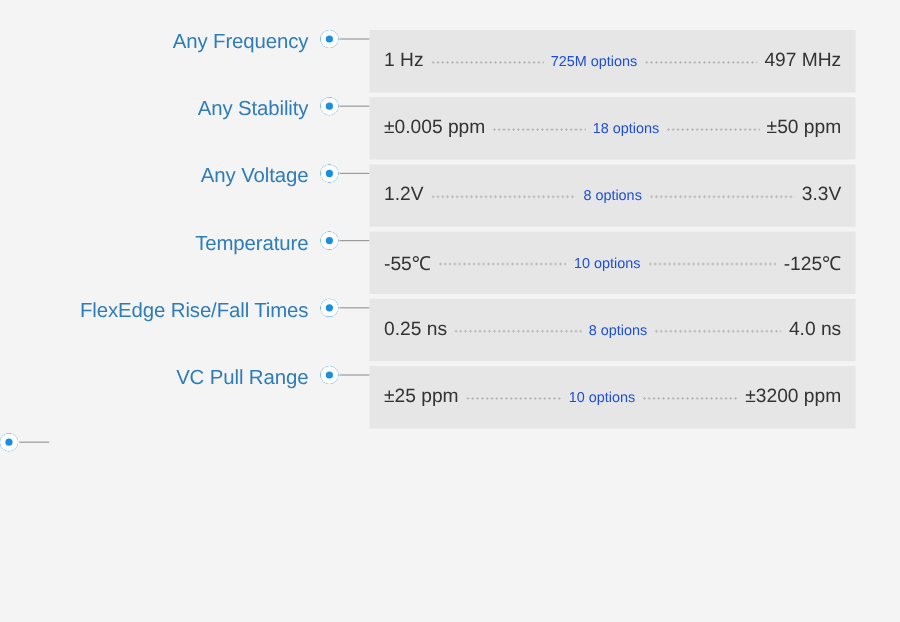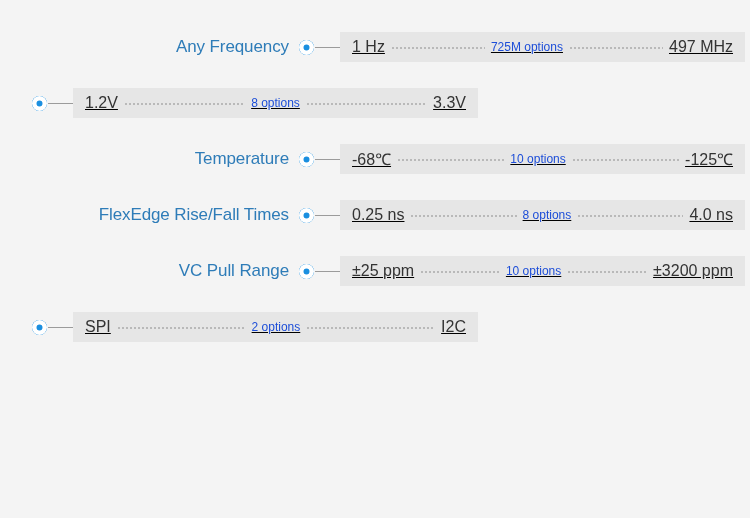--- a/index.html
+++ b/index.html
@@ -17,24 +17,23 @@
   .spec-table {
     position: relative;
     width: 750px;
     height: 518px;
     padding-top: 25px;
     box-sizing: border-box;
   }
 
   .spec-row {
     display: flex;
-    align-items: center;
+    align-items: flex-start;
     height: 44px;
     margin-bottom: 12px;
-    padding-left: 32px;
   }
 
   .row-label {
     width: 267px;
     text-align: right;
     color: #2e7cb8;
     font-size: 17px;
     letter-spacing: -0.1px;
     white-space: nowrap;
     padding-right: 10px;
@@ -61,27 +60,26 @@
   .marker-line {
     height: 1px;
     background: #9b9b9b;
     flex: 1 1 auto;
     margin-left: 1px;
   }
 
   .bar {
     position: relative;
     width: 405px;
-    height: 30px;
+    height: 52px;
     background: #e6e6e6;
     display: flex;
     align-items: center;
     box-sizing: border-box;
     padding: 0 12px;
-    text-decoration: underline;
   }
 
   .bar-left, .bar-right {
     font-size: 16px;
     color: #333333;
     white-space: nowrap;
     flex: 0 0 auto;
   }
 
   .bar-mid {
@@ -115,43 +113,58 @@
     </div>
     <div class="bar">
       <span class="bar-left">1 Hz</span>
       <span class="leader"></span>
       <span class="bar-mid">725M options</span>
       <span class="leader"></span>
       <span class="bar-right">497 MHz</span>
     </div>
   </div>
 
-
-  <div class="spec-row">
+  <div class="spec-row">
+    <div class="row-label">Any Stability</div>
+    <div class="marker-cell">
+      <span class="marker-dot"></span>
+      <span class="marker-line"></span>
+    </div>
+    <div class="bar">
+      <span class="bar-left">±0.005 ppm</span>
+      <span class="leader"></span>
+      <span class="bar-mid">18 options</span>
+      <span class="leader"></span>
+      <span class="bar-right">±50 ppm</span>
+    </div>
+  </div>
+
+  <div class="spec-row">
+    <div class="row-label">Any Voltage</div>
     <div class="marker-cell">
       <span class="marker-dot"></span>
       <span class="marker-line"></span>
     </div>
     <div class="bar">
       <span class="bar-left">1.2V</span>
       <span class="leader"></span>
       <span class="bar-mid">8 options</span>
       <span class="leader"></span>
       <span class="bar-right">3.3V</span>
     </div>
   </div>
 
   <div class="spec-row">
     <div class="row-label">Temperature</div>
     <div class="marker-cell">
       <span class="marker-dot"></span>
       <span class="marker-line"></span>
     </div>
     <div class="bar">
-      <span class="bar-left">-68℃</span>
+      <span class="bar-left">-55℃</span>
       <span class="leader"></span>
       <span class="bar-mid">10 options</span>
       <span class="leader"></span>
       <span class="bar-right">-125℃</span>
     </div>
   </div>
 
 
   <div class="spec-row">
     <div class="row-label">FlexEdge Rise/Fall Times</div>
@@ -181,22 +194,15 @@
       <span class="leader"></span>
       <span class="bar-right">±3200 ppm</span>
     </div>
   </div>
 
   <div class="spec-row">
     <div class="marker-cell">
       <span class="marker-dot"></span>
       <span class="marker-line"></span>
     </div>
-    <div class="bar">
-      <span class="bar-left">SPI</span>
-      <span class="leader"></span>
-      <span class="bar-mid">2 options</span>
-      <span class="leader"></span>
-      <span class="bar-right">I2C</span>
-    </div>
   </div>
 
 </div>
 
 </body></html>

